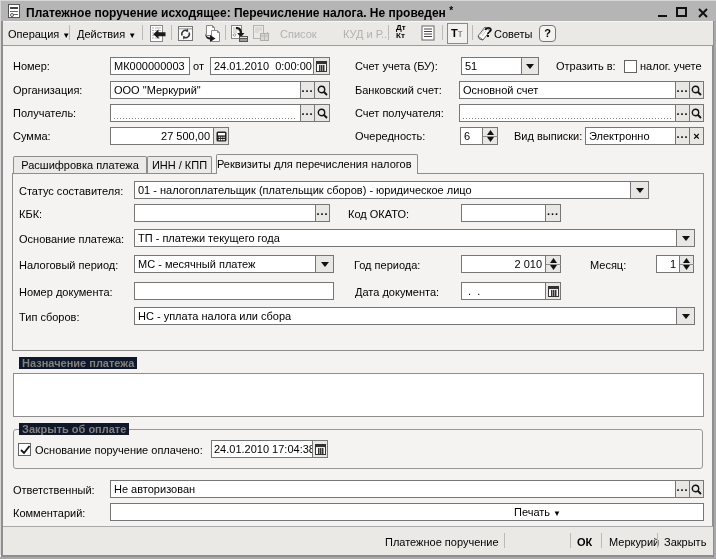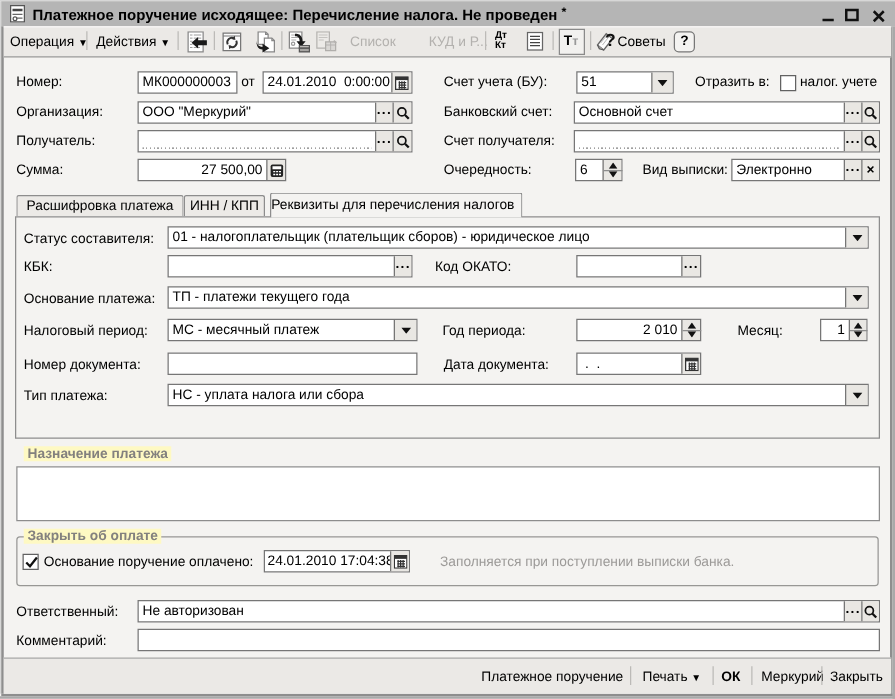--- a/index.html
+++ b/index.html
@@ -5,21 +5,21 @@
 #win{position:relative;width:716px;height:559px;background:#f4f3f1}
 .ab{position:absolute}
 .lb{position:absolute;white-space:nowrap;line-height:14px}
 .in{position:absolute;background:#fff;border:1px solid #767676;display:flex;align-items:stretch}
 .tx{flex:1;padding:0 3px;line-height:16px;white-space:nowrap;overflow:hidden}
 .txr{text-align:right}
 .bt{background:#e9e7e3;border-left:1px solid #767676;display:flex;align-items:center;justify-content:center;flex:none}
 .dots{position:absolute;left:3px;bottom:2px;height:1px;background-image:repeating-linear-gradient(to right,#808080 0 1px,transparent 1px 3px)}
 .tsep{position:absolute;top:25px;width:1px;height:15px;background:#bcbab7}
 .gray{color:#9c9a98}
-.glab{position:absolute;color:#83817e;font-weight:bold;background:#fef9c3;padding:0 3px;line-height:12px}
+.glab{position:absolute;color:#83817e;font-weight:bold;background:#0f172a;padding:0 3px;line-height:12px}
 </style></head>
 <body>
 <div id="win">
 
 <div class="ab" style="left:0;top:0;width:716px;height:1px;background:#d7d7d7"></div>
 <div class="ab" style="left:0;top:1px;width:1px;height:554px;background:#d7d7d7"></div>
 <div class="ab" style="left:1px;top:21px;width:2px;height:534px;background:#8e8e8e"></div>
 <div class="ab" style="left:712px;top:21px;width:2px;height:536px;background:#8e8e8e"></div>
 <div class="ab" style="left:714px;top:21px;width:2px;height:538px;background:#a9a9a9"></div>
 <div class="ab" style="left:1px;top:555px;width:713px;height:2px;background:#8e8e8e"></div>
@@ -210,21 +210,21 @@
       <div class="bt" style="width:14px;font-weight:bold;letter-spacing:1px;padding-bottom:4px;align-items:flex-end">...</div>
       <div class="bt" style="width:14px;font-weight:bold">×</div>
     </div>
 
 <div class="ab" style="left:13px;top:156px;width:134px;height:17px;background:#eceae7;border:1px solid #8d8d8d;border-bottom:none;border-radius:2px 2px 0 0;text-align:center;line-height:17px">Расшифровка платежа</div>
 <div class="ab" style="left:147px;top:156px;width:65px;height:17px;background:#eceae7;border:1px solid #8d8d8d;border-bottom:none;border-radius:2px 2px 0 0;text-align:center;line-height:17px">ИНН / КПП</div>
 <div class="ab" style="left:12px;top:173px;width:692px;height:178px;border:1px solid #8d8d8d;background:#f4f3f1"></div>
 <div class="ab" style="left:216px;top:154px;width:202px;height:20px;background:#f4f3f1;border:1px solid #8d8d8d;border-bottom:none;border-radius:2px 2px 0 0;text-align:left;line-height:19px">Реквизиты для перечисления налогов</div>
 
 <div class="lb" style="left:19px;top:184px">Статус составителя:</div>
-<div class="in" style="left:134px;top:181px;width:561px;height:18px">
+<div class="in" style="left:134px;top:181px;width:515px;height:18px">
       <div class="tx">01 - налогоплательщик (плательщик сборов) - юридическое лицо</div>
       <div class="bt" style="width:18px">
         <svg width="8" height="5" viewBox="0 0 8 5">
           <path d="M0 0h8L4 5z" fill="#111"></path>
         </svg>
       </div>
     </div>
 <div class="lb" style="left:19px;top:207px">КБК:</div>
 <div class="in" style="left:134px;top:204px;width:196px;height:18px">
       <div class="tx"></div>
@@ -288,21 +288,21 @@
       <div class="tx">&nbsp;.&nbsp;&nbsp;.</div>
       <div class="bt" style="width:15px">
         <svg width="11" height="11" viewBox="0 0 11 11">
           <rect x="0.5" y="0.5" width="10" height="10" fill="#fff" stroke="#333"></rect>
           <rect x="0.5" y="0.5" width="10" height="2.6" fill="#333"></rect>
           <path d="M3 5h6M3 7h6M3 9h6" stroke="#333"></path>
           <path d="M3.5 4v6M5.5 4v6M7.5 4v6" stroke="#333"></path>
         </svg>
       </div>
     </div>
-<div class="lb" style="left:19px;top:310px">Тип платежа:</div>
+<div class="lb" style="left:19px;top:310px">Тип сборов:</div>
 <div class="in" style="left:134px;top:307px;width:561px;height:18px">
       <div class="tx">НС - уплата налога или сбора</div>
       <div class="bt" style="width:18px">
         <svg width="8" height="5" viewBox="0 0 8 5">
           <path d="M0 0h8L4 5z" fill="#111"></path>
         </svg>
       </div>
     </div>
 
 <div class="glab" style="left:19px;top:357px">Назначение платежа</div>
@@ -319,40 +319,39 @@
       <div class="tx" style="padding:0 1px 0 2px">24.01.2010 17:04:38</div>
       <div class="bt" style="width:15px">
         <svg width="11" height="11" viewBox="0 0 11 11">
           <rect x="0.5" y="0.5" width="10" height="10" fill="#fff" stroke="#333"></rect>
           <rect x="0.5" y="0.5" width="10" height="2.6" fill="#333"></rect>
           <path d="M3 5h6M3 7h6M3 9h6" stroke="#333"></path>
           <path d="M3.5 4v6M5.5 4v6M7.5 4v6" stroke="#333"></path>
         </svg>
       </div>
     </div>
-<div class="lb gray" style="left:352px;top:443px">Заполняется при поступлении выписки банка.</div>
 
 <div class="lb" style="left:13px;top:483px">Ответственный:</div>
 <div class="in" style="left:110px;top:480px;width:594px;height:18px">
       <div class="tx">Не авторизован</div>
       <div class="bt" style="width:14px;font-weight:bold;letter-spacing:1px;padding-bottom:4px;align-items:flex-end">...</div>
       <div class="bt" style="width:14px">
         <svg width="11" height="11" viewBox="0 0 11 11">
           <circle cx="4.5" cy="4.5" r="3.2" fill="none" stroke="#111" stroke-width="1.4"></circle>
           <path d="M7 7l3 3" stroke="#111" stroke-width="1.8"></path>
         </svg>
       </div>
     </div>
 <div class="lb" style="left:13px;top:506px">Комментарий:</div>
 <div class="in" style="left:110px;top:503px;width:594px;height:18px">
       <div class="tx"></div>
     </div>
 
 <div class="ab" style="left:3px;top:526px;width:710px;height:29px;background:#ebe9e6;border-top:1px solid #a9a9a9"></div>
 <div class="lb" style="left:385px;top:535px">Платежное поручение</div>
 <div class="tsep" style="left:504px;top:533px"></div>
-<div class="lb" style="left:514px;top:535px">Печать <span style="font-size:8px">▼</span></div>
+<div class="lb" style="left:514px;top:505px">Печать <span style="font-size:8px">▼</span></div>
 <div class="tsep" style="left:570px;top:533px"></div>
 <div class="lb" style="left:577px;top:535px;font-weight:bold">ОК</div>
 <div class="tsep" style="left:601px;top:533px"></div>
 <div class="lb" style="left:609px;top:535px">Меркурий</div>
 <div class="tsep" style="left:657px;top:533px"></div>
 <div class="lb" style="left:664px;top:535px">Закрыть</div>
 </div>
 </body></html>

